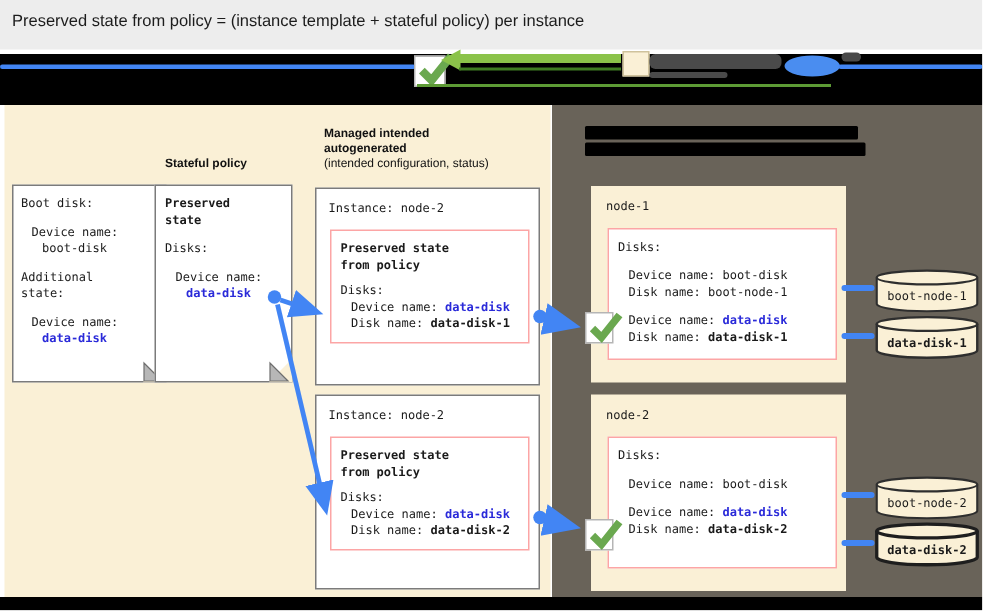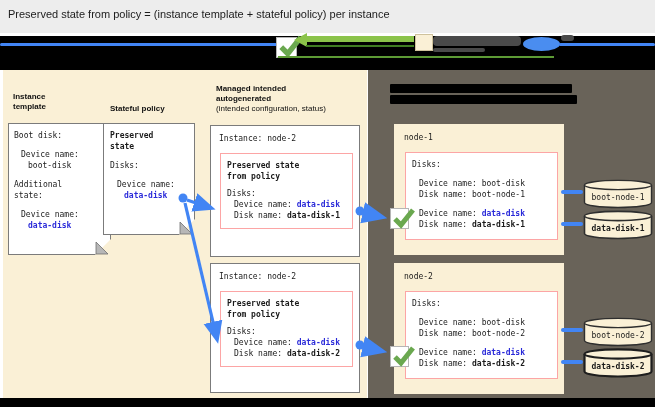--- a/index.html
+++ b/index.html
@@ -35,21 +35,21 @@
   .bottom-bar{left:0;top:398px;width:655px;height:9px;background:#000;}
   
   .hd{font-size:8px;font-weight:bold;color:#111;line-height:10px;}
   .hd-normal{font-weight:normal;}
   .h-template{left:13px;top:92px;width:58px;}
   .h-policy{left:110px;top:104px;width:95px;}
   .h-managed{left:216px;top:84px;width:150px;}
   
   .card{background:#fff;border:1px solid #7b7b7b;box-sizing:border-box;}
   .card-template{left:8px;top:123px;width:103px;height:132px;padding:6px 5px;}
-  .card-policy{left:103px;top:123px;width:92px;height:112px;padding:6px 6px;}
+  .card-policy{left:103px;top:123px;width:92px;height:132px;padding:6px 6px;}
   .card-managed-1{left:210px;top:125px;width:150px;height:132px;padding:7px 8px;}
   .card-managed-2{left:210px;top:263px;width:150px;height:130px;padding:7px 8px;}
   .inner-card{background:#fff;border:1px solid #fca5a5;box-sizing:border-box;padding:6px 6px;}
   .inner-m1{left:220px;top:153px;width:133px;height:76px;}
   .inner-m2{left:220px;top:291px;width:133px;height:76px;}
   
   .node-card{background:#faf0d6;padding:8px 10px;box-sizing:border-box;}
   .node-1{left:394px;top:124px;width:170px;height:131px;}
   .node-2{left:394px;top:263px;width:170px;height:131px;}
   .inner-n1{left:405px;top:152px;width:153px;height:88px;}
@@ -108,21 +108,20 @@
   <div class="abs blob legend-blob-1"></div>
   <div class="abs blob legend-blob-2"></div>
   <div class="abs legend-oval"></div>
   <div class="abs blob legend-blob-3"></div>
   <div class="abs blue-line legend-blue-r"></div>
   <div class="abs legend-green-long"></div>
 
   <div class="abs panel-left"></div>
   <div class="abs panel-right"></div>
 
-  <div class="abs hd h-template">Instance template</div>
   <div class="abs hd h-policy">Stateful policy</div>
   <div class="abs h-managed">
     <div class="hd">Managed intended</div>
     <div class="hd">autogenerated</div>
     <div class="hd hd-normal">(intended configuration, status)</div>
   </div>
 
   <div class="abs card card-template">
     <div class="mono">Boot disk:</div>
     <div class="gap8"></div>
@@ -194,21 +193,20 @@
     <path d="M3 13 L9 19 L21 4" fill="none" stroke="#6aa84f" stroke-width="5"></path>
   </svg>
 
   <div class="abs node-card node-2">
     <div class="mono">node-2</div>
   </div>
   <div class="abs inner-card inner-n2">
     <div class="mono">Disks:</div>
     <div class="gap8"></div>
     <div class="mono ind1"><span>Device name:</span> <span>boot-disk</span></div>
-    <div class="mono ind1"><span>Disk name:</span> <span>boot-node-2</span></div>
     <div class="gap8"></div>
     <div class="mono ind1"><span>Device name:</span> <span class="blue-t">data-disk</span></div>
     <div class="mono ind1"><span>Disk name:</span> <span class="b">data-disk-2</span></div>
   </div>
   <div class="abs check-box check-n2"></div>
   <svg class="abs check-svg-n2" viewBox="0 0 24 24">
     <path d="M3 13 L9 19 L21 4" fill="none" stroke="#6aa84f" stroke-width="5"></path>
   </svg>
 
   <div class="abs stub stub-1"></div>

